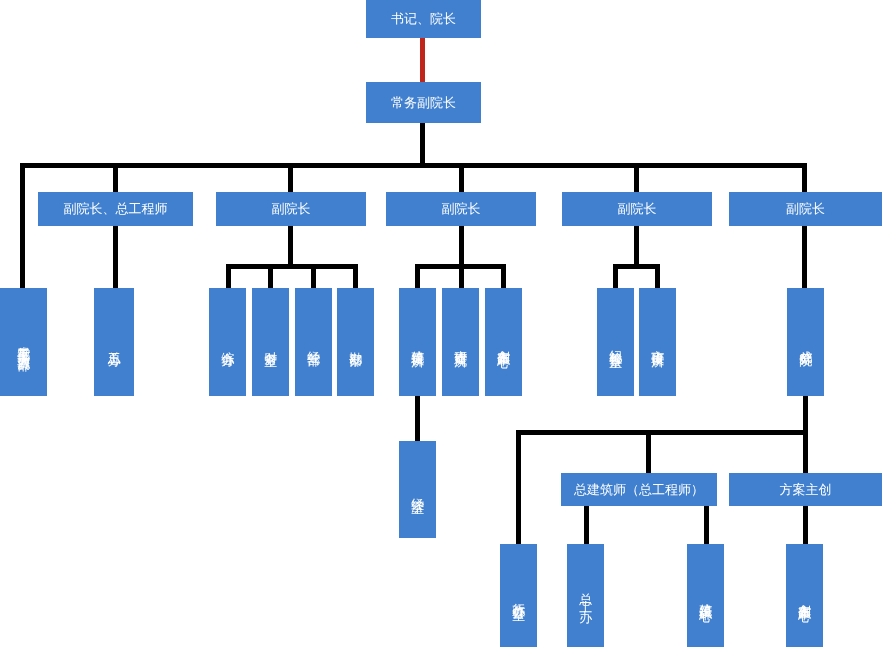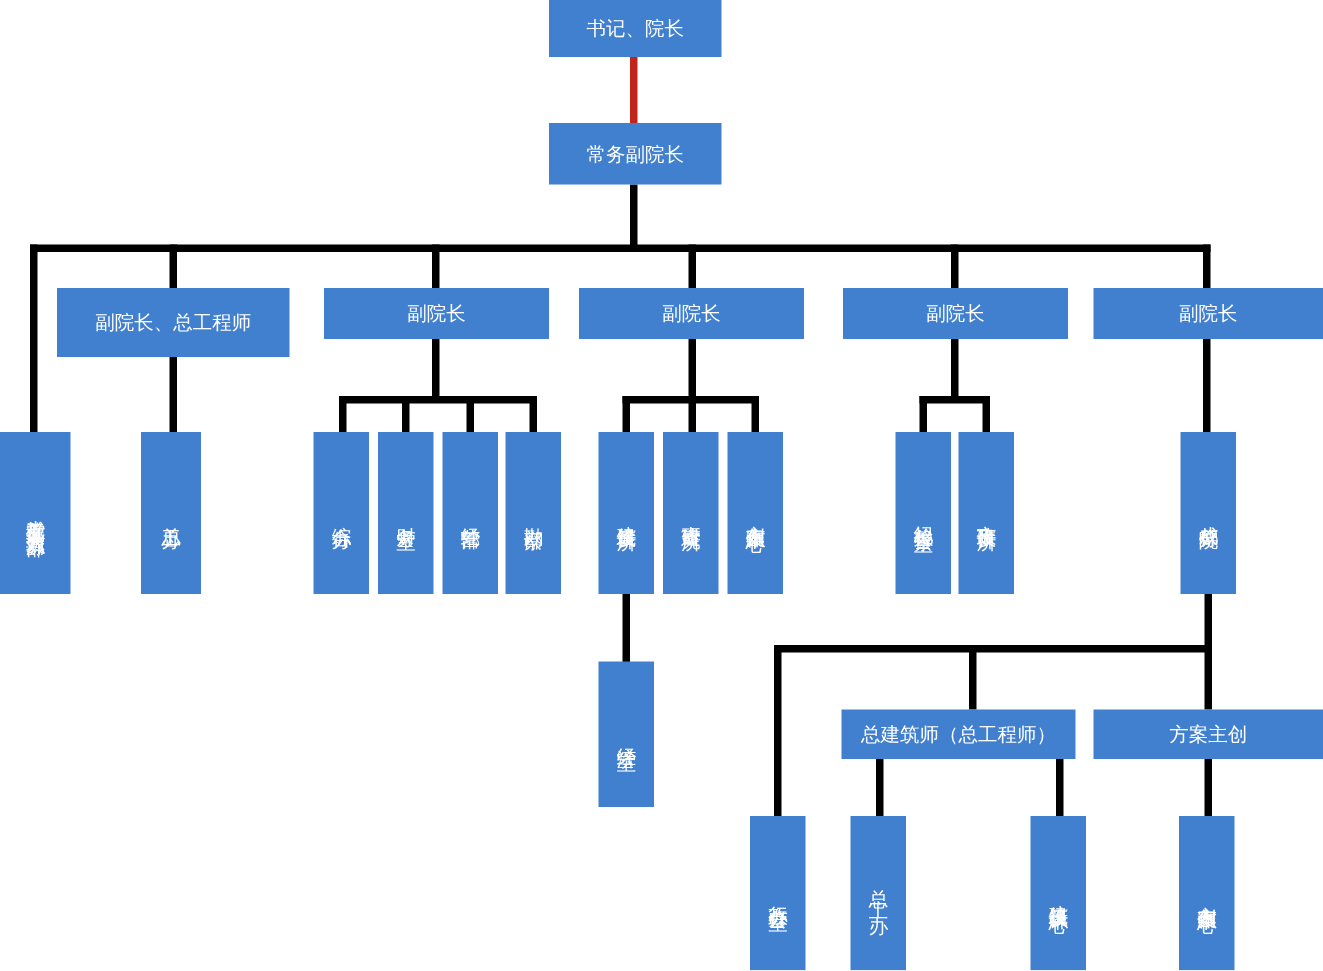--- a/index.html
+++ b/index.html
@@ -111,21 +111,21 @@
 
   <div class="conn" style="left:584px; top:506px; width:5px; height:38px;"></div>
   <div class="conn" style="left:704px; top:506px; width:5px; height:38px;"></div>
 
   <div class="conn" style="left:803px; top:506px; width:5px; height:38px;"></div>
 
   <div class="node h" style="left:366px; top:82px; width:115px; height:41px;">常务副院长</div>
 
   <div class="node h" style="left:366px; top:0px; width:115px; height:38px;">书记、院长</div>
 
-  <div class="node h" style="left:38px; top:192px; width:155px; height:46px;">副院长、总工程师</div>
+  <div class="node h" style="left:38px; top:192px; width:155px; height:34px;">副院长、总工程师</div>
 
   <div class="node h" style="left:216px; top:192px; width:150px; height:34px;">副院长</div>
 
   <div class="node h" style="left:386px; top:192px; width:150px; height:34px;">副院长</div>
 
   <div class="node h" style="left:562px; top:192px; width:150px; height:34px;">副院长</div>
 
   <div class="node h" style="left:729px; top:192px; width:153px; height:34px;">副院长</div>
 
   <div class="node v2" style="left:0px; top:288px; width:47px; height:108px;">

